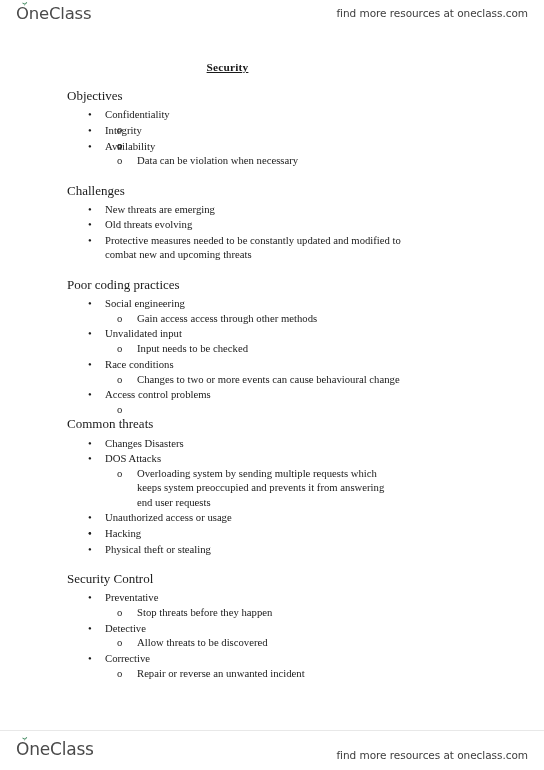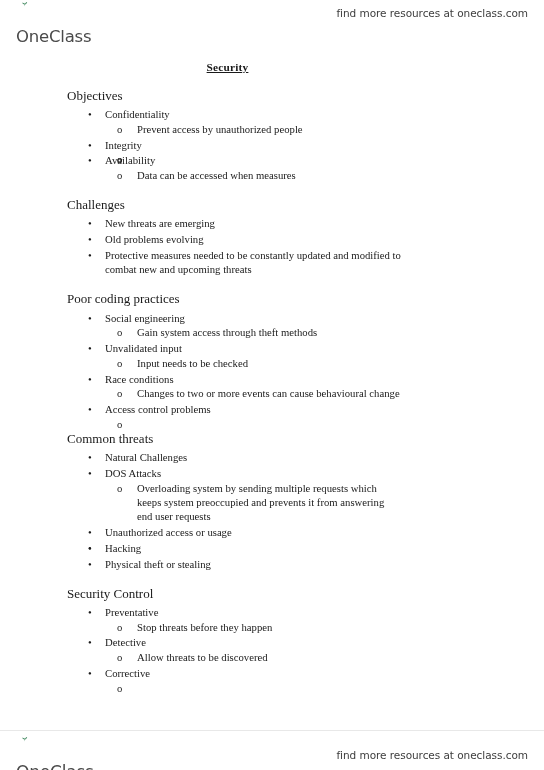--- a/index.html
+++ b/index.html
@@ -36,21 +36,20 @@
     padding-left: 0;
   }
   .brand-logo {
     font-family: "DejaVu Sans", sans-serif;
     font-size: 16.5px;
     letter-spacing: -0.2px;
     color: #4a4a4a;
     font-weight: 400;
     position: relative;
     white-space: nowrap;
-    margin-top: 23px;
   }
   .leaf-icon {
     position: absolute;
     left: 4.5px;
     top: -3.5px;
     width: 8px;
     height: 6px;
     pointer-events: none;
   }
   .header-tagline {
@@ -171,72 +170,72 @@
   </div>
   <div class="header-tagline">find more resources at oneclass.com</div>
 </div>
 
 <div class="doc">
   <div class="doc-title">Security</div>
   <div id="sections-root">
       <div class="section-heading">Objectives</div>
       <ul class="lvl1">
         <li><span class="marker bullet-dot">•</span><span>Confidentiality</span><ul class="lvl2">
-            <li><span class="marker">o</span><span>Prevent access by unauthorized people</span></li>
+            <li><span class="marker">o</span></li>
           </ul></li>
         <li><span class="marker bullet-dot">•</span><span>Integrity</span><ul class="lvl2">
             <li><span class="marker">o</span></li>
             <li><span class="marker">o</span></li>
           </ul></li>
         <li><span class="marker bullet-dot">•</span><span>Availability</span><ul class="lvl2">
-            <li><span class="marker">o</span><span>Data can be accessed when measures</span></li>
+            <li><span class="marker">o</span><span>Data can be violation when necessary</span></li>
           </ul></li>
       </ul>
       <div class="section-heading">Challenges</div>
       <ul class="lvl1">
         <li><span class="marker bullet-dot">•</span><span>New threats are emerging</span></li>
-        <li><span class="marker bullet-dot">•</span><span>Old problems evolving</span></li>
+        <li><span class="marker bullet-dot">•</span><span>Old threats evolving</span></li>
         <li><span class="marker bullet-dot">•</span><span>Protective measures needed to be constantly updated and modified to combat new and upcoming threats</span></li>
       </ul>
       <div class="section-heading">Poor coding practices</div>
       <ul class="lvl1">
         <li><span class="marker bullet-dot">•</span><span>Social engineering</span><ul class="lvl2">
-            <li><span class="marker">o</span><span>Gain system access through theft methods</span></li>
+            <li><span class="marker">o</span><span>Gain access access through other methods</span></li>
           </ul></li>
         <li><span class="marker bullet-dot">•</span><span>Unvalidated input</span><ul class="lvl2">
             <li><span class="marker">o</span><span>Input needs to be checked</span></li>
           </ul></li>
         <li><span class="marker bullet-dot">•</span><span>Race conditions</span><ul class="lvl2">
             <li><span class="marker">o</span><span>Changes to two or more events can cause behavioural change</span></li>
           </ul></li>
         <li><span class="marker bullet-dot">•</span><span>Access control problems</span><ul class="lvl2">
             <li><span class="marker">o</span></li>
           </ul></li>
       </ul>
       <div class="section-heading">Common threats</div>
       <ul class="lvl1">
-        <li><span class="marker bullet-dot">•</span><span>Natural Challenges</span></li>
+        <li><span class="marker bullet-dot">•</span><span>Changes Disasters</span></li>
         <li><span class="marker bullet-dot">•</span><span>DOS Attacks</span><ul class="lvl2">
             <li><span class="marker">o</span><span>Overloading system by sending multiple requests which keeps system preoccupied and prevents it from answering end user requests</span></li>
           </ul></li>
         <li><span class="marker bullet-dot">•</span><span>Unauthorized access or usage</span></li>
         <li><span class="marker bullet-dot">•</span></li>
         <li><span class="marker bullet-dot">•</span><span>Hacking</span></li>
         <li><span class="marker bullet-dot">•</span><span>Physical theft or stealing</span></li>
       </ul>
       <div class="section-heading">Security Control</div>
       <ul class="lvl1">
         <li><span class="marker bullet-dot">•</span><span>Preventative</span><ul class="lvl2">
             <li><span class="marker">o</span><span>Stop threats before they happen</span></li>
           </ul></li>
         <li><span class="marker bullet-dot">•</span><span>Detective</span><ul class="lvl2">
             <li><span class="marker">o</span><span>Allow threats to be discovered</span></li>
           </ul></li>
         <li><span class="marker bullet-dot">•</span><span>Corrective</span><ul class="lvl2">
-            <li><span class="marker">o</span></li>
+            <li><span class="marker">o</span><span>Repair or reverse an unwanted incident</span></li>
           </ul></li>
       </ul>
     </div>
 </div>
 
 <div class="footer-rule"></div>
 <div class="page-footer footer">
   <div class="brand">
     <span class="brand-logo">OneClass</span>
     <svg class="leaf-icon" viewBox="0 0 16 12">

